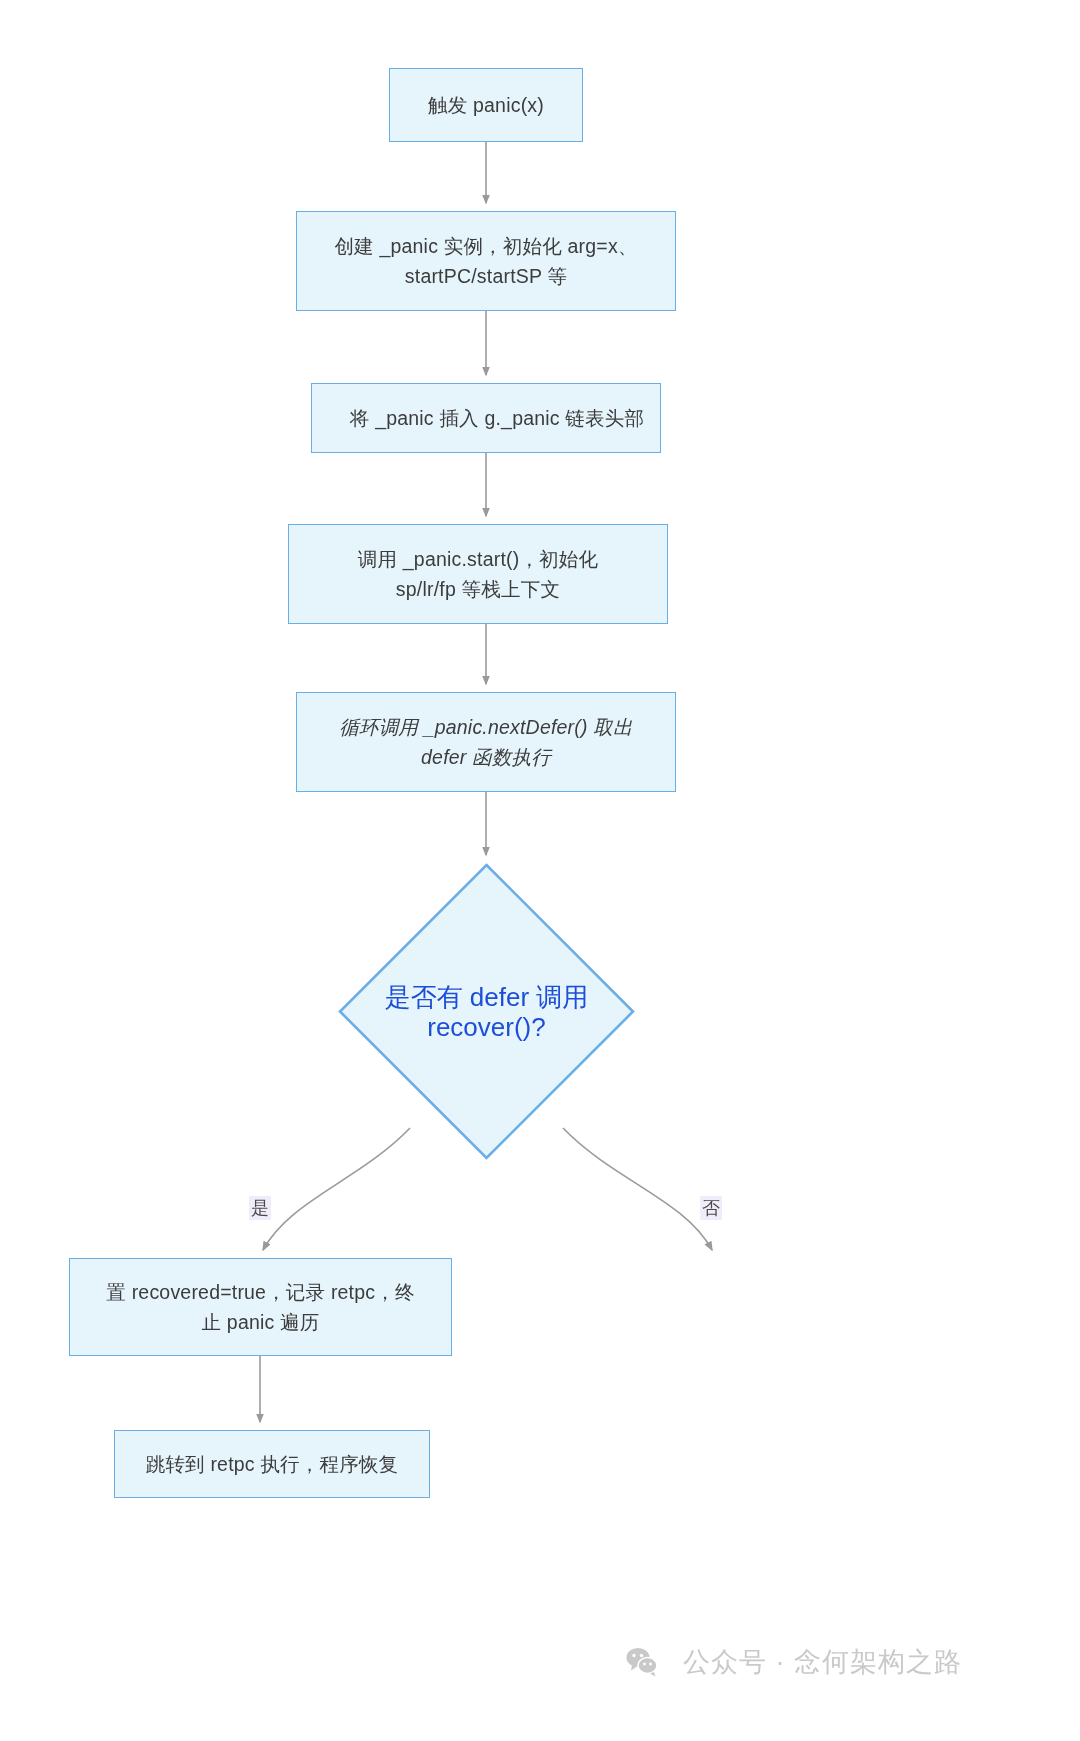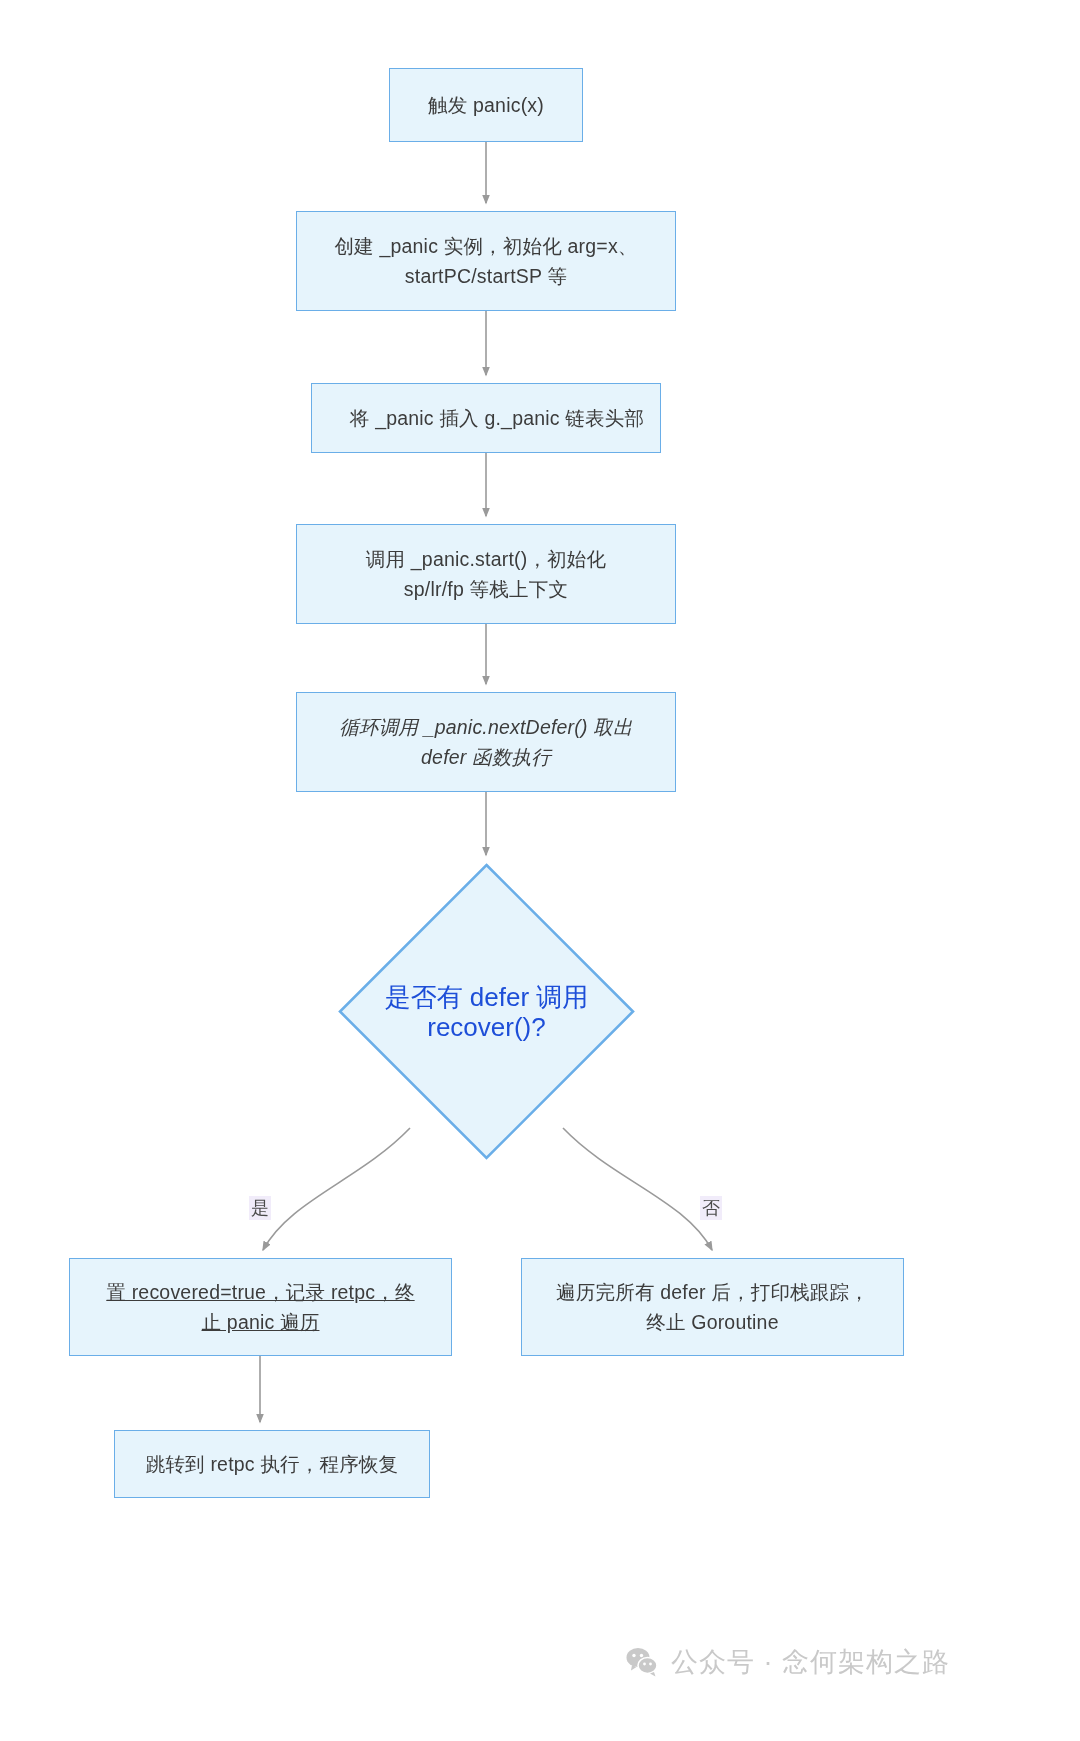--- a/index.html
+++ b/index.html
@@ -83,21 +83,21 @@
     color: #4a4a4a;
     background: #f1ecfa;
     padding: 1px 2px;
     white-space: nowrap;
   }
 
   .watermark {
     position: absolute;
     display: flex;
     align-items: center;
-    gap: 12px;
+    gap: 24px;
     color: #c9c9c9;
     font-size: 27px;
     line-height: 32px;
     letter-spacing: 1px;
     user-select: none;
   }
   .watermark .wm-icon {
     display: inline-block;
     width: 34px;
     height: 34px;
@@ -138,46 +138,42 @@
   </div>
 
   <div class="node" style="left:389px; top:68px; width:194px; height:74px;">
     <span class="label">触发 panic(x)</span>
   </div>
 
   <div class="node" style="left:311px; top:383px; width:350px; height:70px;padding-left:32px;">
     <span class="label">将 _panic 插入 g._panic 链表头部</span>
   </div>
 
-  <div class="node" style="left:296px; top:524px; width:380px; height:100px;">
+  <div class="node" style="left:288px; top:524px; width:380px; height:100px;">
     <span class="label">调用 _panic.start()，初始化
 sp/lr/fp 等栈上下文</span>
   </div>
 
   <div class="node" style="left:296px; top:692px; width:380px; height:100px;font-style:italic;">
     <span class="label">循环调用 _panic.nextDefer() 取出
 defer 函数执行</span>
   </div>
 
   <div class="diamond-wrap" style="left:338px; top:863px; width:297px; height:297px;">
     <svg class="diamond-shape" viewBox="0 0 297 297" preserveAspectRatio="none">
       <polygon points="148.5,2 295,148.5 148.5,295 2,148.5" fill="#e6f4fc" stroke="#6aaee8" stroke-width="2.6"></polygon>
     </svg>
     <span class="diamond-text">是否有 defer 调用 recover()?</span>
   </div>
 
-  <div class="node" style="left:69px; top:1258px; width:383px; height:98px;text-decoration:underline;">
+  <div class="node" style="left:69px; top:1258px; width:383px; height:98px;">
     <span class="label">置 recovered=true，记录 retpc，终
 止 panic 遍历</span>
   </div>
 
-  <div class="node" style="left:521px; top:1258px; width:383px; height:98px;">
-    <span class="label">遍历完所有 defer 后，打印栈跟踪，
-终止 Goroutine</span>
-  </div>
 
   <div class="node" style="left:102px; top:1430px; width:316px; height:68px;margin-left:12px;">
     <span class="label">跳转到 retpc 执行，程序恢复</span>
   </div>
 
   <div class="edge-label" style="left:249px; top:1196px;">是</div>
   <div class="edge-label" style="left:700px; top:1196px;">否</div>
 
   <div class="watermark" style="left:625px; top:1645px;">
     <span class="wm-icon">

